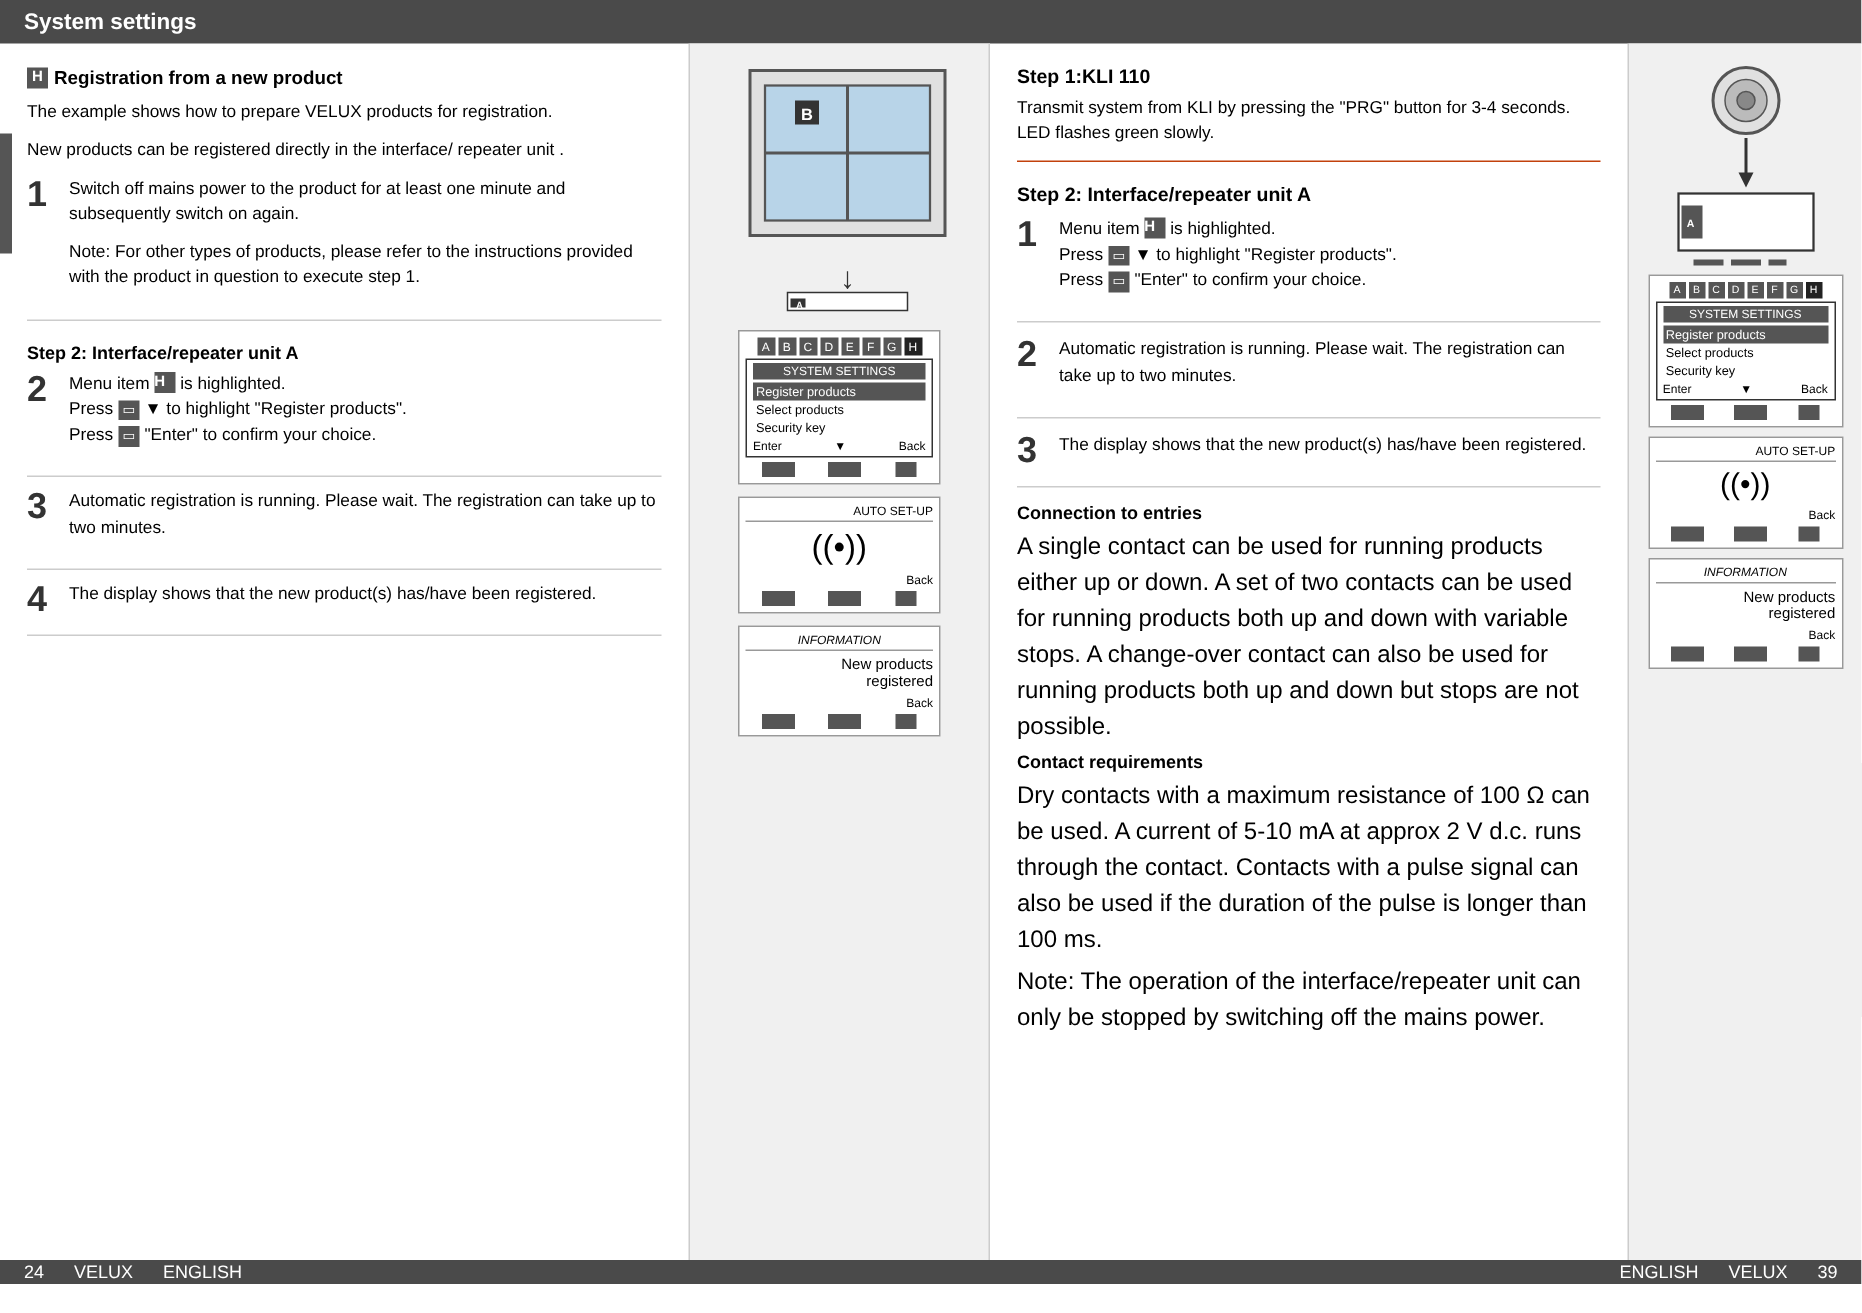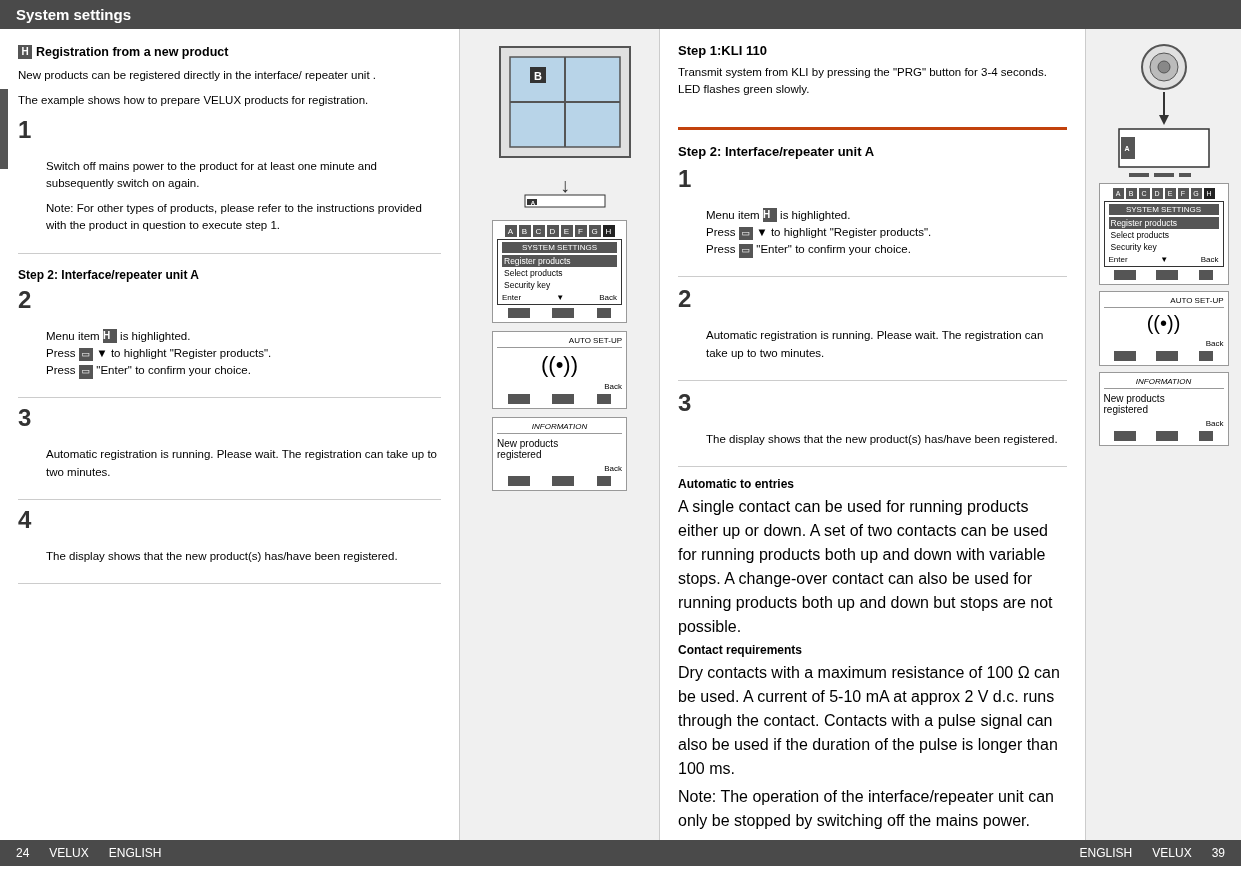--- a/index.html
+++ b/index.html
@@ -90,21 +90,20 @@
       font-size: 24px;
       font-weight: bold;
       color: #333;
       min-width: 18px;
       line-height: 1;
     }
 
     .step-content {
       font-size: 11.5px;
       line-height: 1.5;
-      margin-top: 40px;
     }
 
     .step-content .note {
       font-style: normal;
     }
 
     
     .mid-col {
       width: 200px;
       border-right: 1px solid #ccc;
@@ -169,21 +168,21 @@
 
     
     .footer {
       background: #4a4a4a;
       color: #fff;
       display: flex;
       justify-content: space-between;
       align-items: center;
       padding: 5px 16px;
       font-size: 12px;
-      height: 26px;
+      height: 16px;
     }
 
     .footer-left { display: flex; gap: 20px; }
     .footer-right { display: flex; gap: 20px; }
 
     
     .device-box {
       background: #fff;
       border: 1px solid #999;
       width: 135px;
@@ -296,21 +295,21 @@
     .info-title {
       text-align: center;
       font-size: 8px;
       border-bottom: 1px solid #999;
       margin-bottom: 4px;
       padding-bottom: 2px;
       font-style: italic;
     }
 
     .info-content {
-      text-align: left;
+      text-align: right;
       font-size: 10px;
       margin: 4px 0;
     }
 
     .info-footer {
       text-align: right;
       font-size: 8px;
     }
 
     .mid-device-wrapper {
@@ -337,22 +336,22 @@
 <div class="main-layout">
 
   <div class="left-col">
     <div class="left-sidebar-accent"></div>
 
     <div class="section-title">
       <span class="icon-H">H</span>
       <span>Registration from a new product</span>
     </div>
 
+    <p>The example shows how to prepare VELUX products for registration.</p>
     <p>New products can be registered directly in the interface/ repeater unit .</p>
-    <p>The example shows how to prepare VELUX products for registration.</p>
 
 
     <div class="step-row">
       <div class="step-num">1</div>
       <div class="step-content">
         <p>Switch off mains power to the product for at least one minute and subsequently switch on again.</p>
         <p class="note">Note: For other types of products, please refer to the instructions provided with the product in question to execute step 1.</p>
       </div>
     </div>
 
@@ -456,21 +455,21 @@
         <div class="device-btn"></div>
         <div class="device-btn"></div>
         <div class="device-btn small"></div>
       </div>
     </div>
 
   </div>
 
   <div class="right-col">
 
-    <div class="right-step-row" style="border-bottom:3px solid #c2410c; padding-bottom:20px; margin-bottom:10px;">
+    <div class="right-step-row" style="border-bottom:1px solid #c2410c; padding-bottom:0; margin-bottom:10px;">
       <div>
         <div class="step-header-main" style="font-weight:bold;font-size:13px;margin-bottom:6px;">Step 1:KLI 110</div>
         <p>Transmit system from KLI by pressing the "PRG" button for 3-4 seconds. LED flashes green slowly.</p>
       </div>
     </div>
 
     <div class="step-header" style="font-weight:bold;font-size:13px;margin-bottom:8px;">Step 2: Interface/repeater unit A</div>
 
     <div class="right-step-row">
       <div class="step-num">1</div>
@@ -490,21 +489,21 @@
     </div>
 
     <div class="right-step-row">
       <div class="step-num">3</div>
       <div class="step-content">
         <p>The display shows that the new product(s) has/have been registered.</p>
       </div>
     </div>
 
     <div class="conn-section">
-      <h4>Automatic to entries</h4>
+      <h4>Connection to entries</h4>
       <p>A single contact can be used for running products either up or down. A set of two contacts can be used for running products both up and down with variable stops.
 A change-over contact can also be used for running products both up and down but stops are not possible.</p>
     </div>
 
     <div class="conn-section">
       <h4>Contact requirements</h4>
       <p>Dry contacts with a maximum resistance of 100 Ω can be used. A current of 5-10 mA at approx 2 V d.c. runs through the contact.
 Contacts with a pulse signal can also be used if the duration of the pulse is longer than 100 ms.</p>
       <p style="font-weight:normal;">Note: The operation of the interface/repeater unit can only be stopped by switching off the mains power.</p>
     </div>

